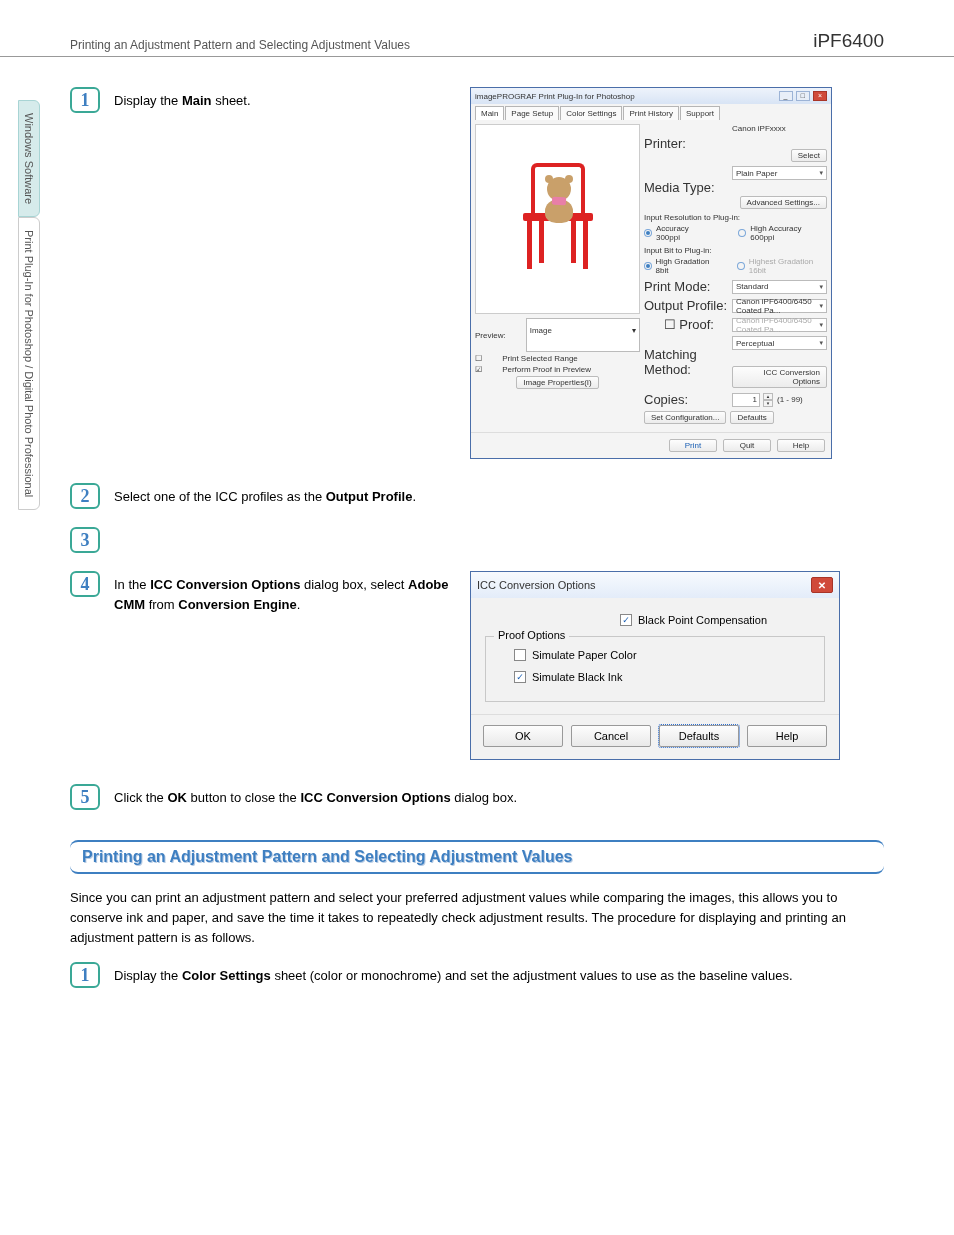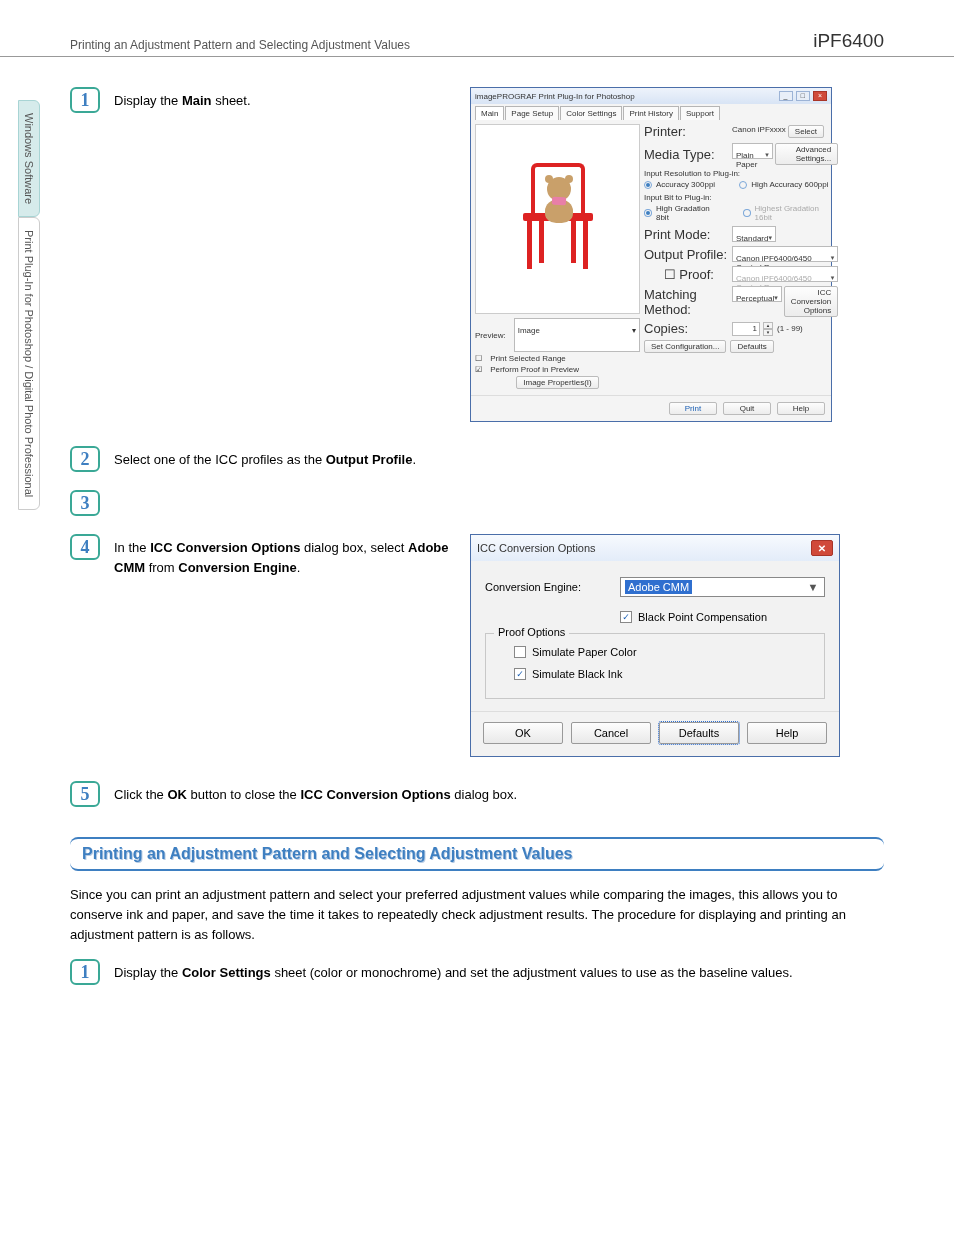--- a/index.html
+++ b/index.html
@@ -159,37 +159,37 @@
   .chair .leg { position:absolute; width:5px; height:48px; background:#d22; top:62px;}
   .chair .l1{left:14px;} .chair .l2{left:70px;} .chair .l3{left:26px;height:42px;} .chair .l4{left:58px;height:42px;}
   .bear { position:absolute; top:18px; left:26px; width:40px; height:48px; }
   .bear .head { width:24px;height:24px;background:#c9a06a;border-radius:50%;margin:0 auto;position:relative;}
   .bear .ear{width:8px;height:8px;background:#c9a06a;border-radius:50%;position:absolute;top:-2px;}
   .bear .ear.l{left:-2px;} .bear .ear.r{right:-2px;}
   .bear .body{width:28px;height:24px;background:#c9a06a;border-radius:50% 50% 40% 40%;margin:-2px auto 0;position:relative;}
   .bear .bow{width:14px;height:8px;background:#e87fa8;position:absolute;top:-2px;left:7px;transform:rotate(4deg);border-radius:2px;}
 
   .preview-controls { margin-top:4px; font-size:8px;}
-  .preview-controls .row { display:flex; align-items:center; gap:8px; margin-bottom:2px;}
+  .preview-controls .row { display:flex; align-items:center; gap:20px; margin-bottom:2px;}
   .preview-controls .selw { flex:1; border:1px solid #bbb; background:#fff; padding:16px 3px; height:30px; display:flex; align-items:flex-end; justify-content:space-between;}
   .mini-btn {
     border:1px solid #bbb;
     background: linear-gradient(#fdfdfd,#ececec);
     padding:1px 6px;
     font-size:8px;
     border-radius:2px;
     display:inline-block;
   }
   .settings-pane { flex:1; }
   .srow { display:flex; align-items:center; margin-bottom:4px; gap:4px; }
   .srow .lbl { width:84px; font-size:13px; }
-  .srow .fld { flex:1; display:flex; gap:2px; flex-direction:row; align-items:stretch;}
+  .srow .fld { flex:1; display:flex; gap:16px; flex-direction:column; align-items:stretch;}
   .dd {
     border:1px solid #bbb; background:#fff; height:14px; font-size:8px;
-    display:flex; justify-content:space-between; padding:7px 3px;
+    display:flex; align-items:center; justify-content:space-between; padding:0 3px;
   }
   .dd .arrow { font-size:7px; color:#555;}
   .radio-row { display:flex; gap:4px; font-size:8px; align-items:center;}
   .radio-dot { width:8px;height:8px;border:1px solid #7ba7d9;border-radius:50%;display:inline-flex;align-items:center;justify-content:center;}
   .radio-dot.on::after{content:"";width:4px;height:4px;background:#3e7fc1;border-radius:50%;}
   .spin { display:flex; align-items:center; gap:3px;}
   .spin .box{border:1px solid #bbb;background:#fff;height:14px;width:28px;text-align:right;padding:0 2px;font-size:8px;display:flex;align-items:center;justify-content:flex-end;}
   .spin .arrows{display:flex;flex-direction:column;}
   .spin .arrows span{font-size:5px;line-height:5px;border:1px solid #bbb;width:10px;text-align:center;}
   .shot-footer{display:flex;justify-content:flex-end;gap:6px;padding:6px;border-top:1px solid #ddd;background:#f4f4f4;}
@@ -454,27 +454,20 @@
         </div>
       </div>
     </div>
     <div class="right-col">
       <div class="shot2">
         <div class="titlebar2">
           <span>ICC Conversion Options</span>
           <div class="closebtn">✕</div>
         </div>
         <div class="shot2-body">
-          <div class="formrow">
-            <div class="flbl">Conversion Engine:</div>
-            <div class="fsel">
-              <span class="hl">Adobe CMM</span>
-                <span class="ar">▼</span>
-            </div>
-          </div>
           <div class="chkrow" style="margin-left:135px;">
             <div class="chk">✓</div>
             <span>Black Point Compensation</span>
           </div>
           <div class="fieldset">
             <div class="legend">Proof Options</div>
             <div class="chkrow" style="margin-left:16px;">
               <div class="chk"></div>
               <span>Simulate Paper Color</span>
             </div>

